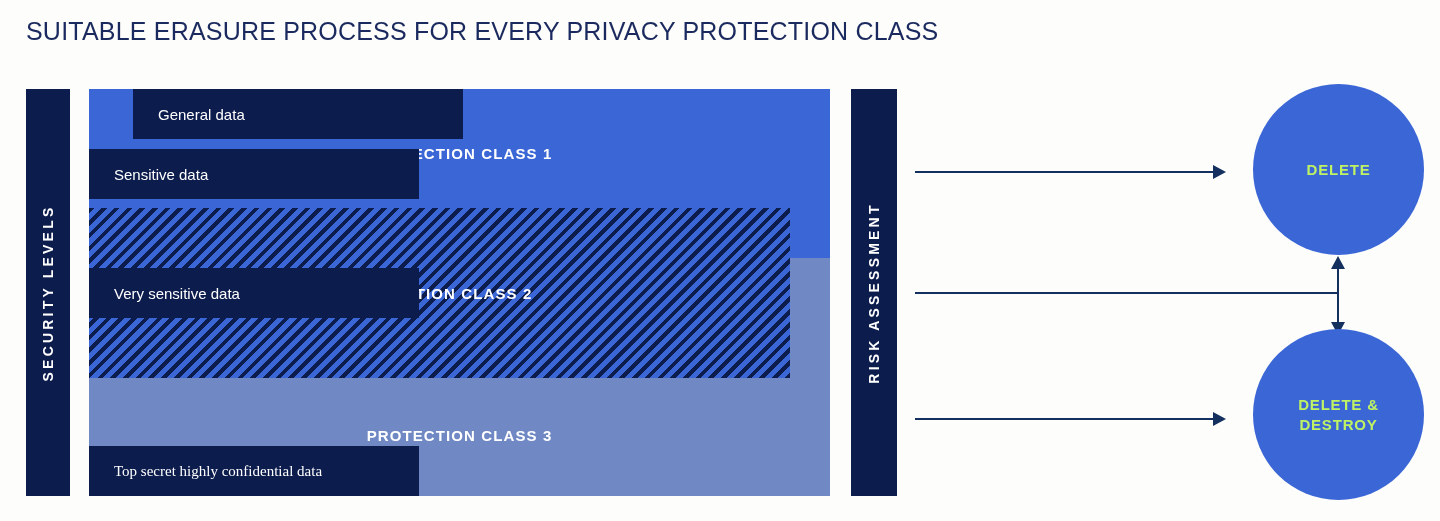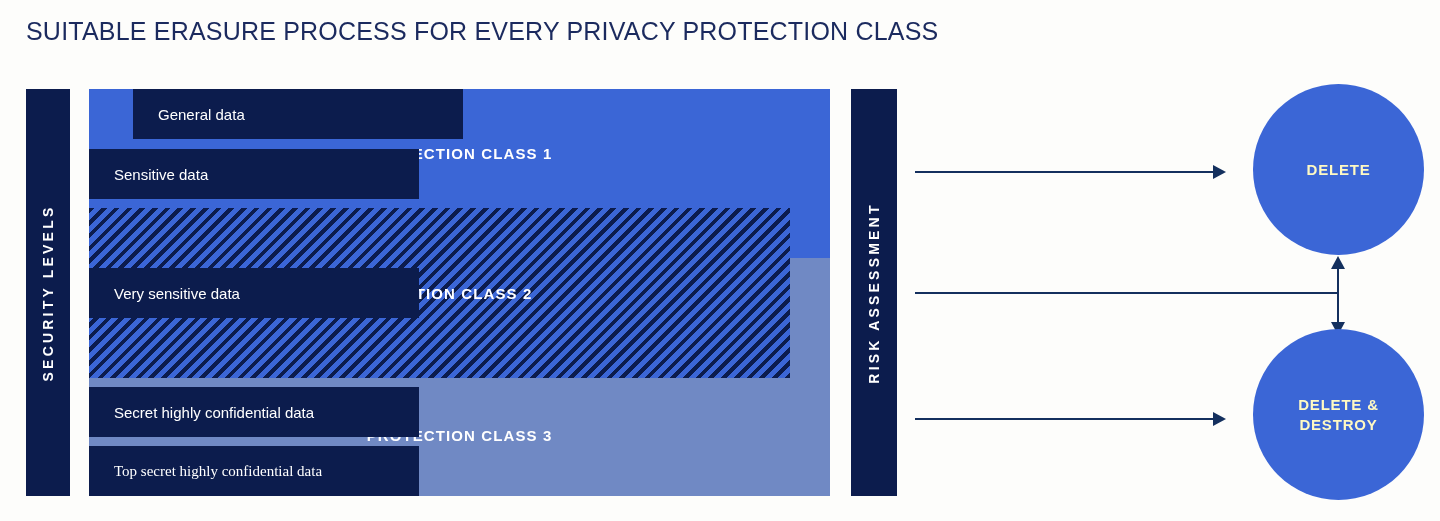--- a/index.html
+++ b/index.html
@@ -140,21 +140,21 @@
     border-right:7px solid transparent;
     border-top:13px solid #14305e;
   }
   #vert-arrow-up{ left:1331px; top:256px; }
   #vert-arrow-down{ left:1331px; top:322px; }
 
   .circle{
     position:absolute;
     border-radius:50%;
     background:#3b66d6;
-    color:#fef9c3;
+    color:#bef264;
     display:flex;
     align-items:center;
     justify-content:center;
     text-align:center;
     font-size:15px;
     font-weight:bold;
     letter-spacing:.8px;
     line-height:20px;
   }
   #circle-delete{ left:1253px; top:84px; width:171px; height:171px; }
@@ -184,23 +184,20 @@
 
   <div class="level-row" style="top:0px;margin-left:44px;">
     <span class="level-text">General data</span>
   </div>
   <div class="level-row" style="top:60px;">
     <span class="level-text">Sensitive data</span>
   </div>
   <div class="level-row" style="top:179px;">
     <span class="level-text">Very sensitive data</span>
   </div>
-  <div class="level-row" style="top:298px;">
-    <span class="level-text">Secret highly confidential data</span>
-  </div>
   <div class="level-row" style="top:357px;font-family:Liberation Serif, serif;">
     <span class="level-text">Top secret highly confidential data</span>
   </div>
 </div>
 
 <div id="risk-assessment-bar" class="vbar">
   <span class="vtext">RISK ASSESSMENT</span>
 </div>
 
 <div class="arrow-line" id="arrow-top-line"></div>

